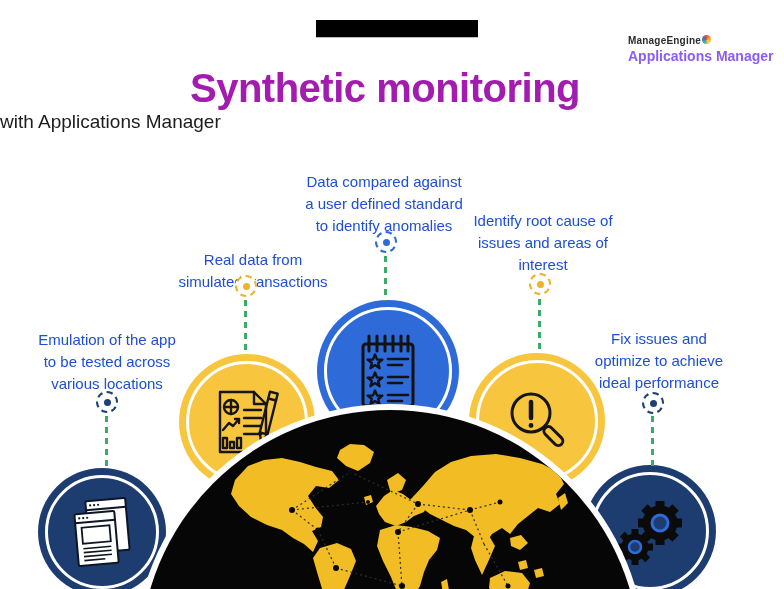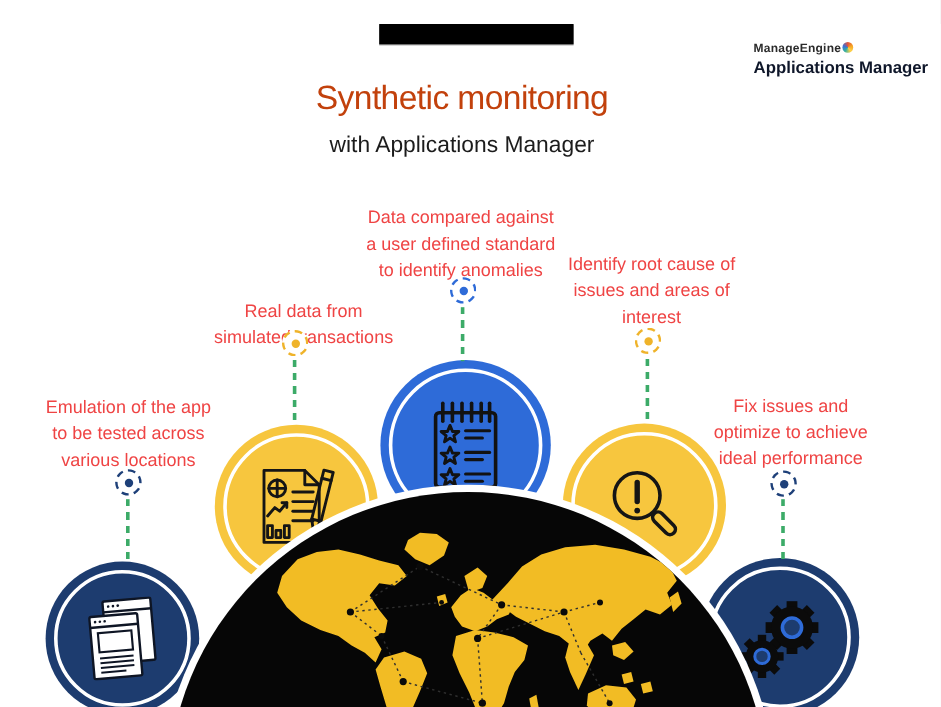--- a/index.html
+++ b/index.html
@@ -5,27 +5,27 @@
   html,body{margin:0;padding:0;background:#fff;}
   .canvas{position:relative;width:784px;height:589px;background:#ffffff;overflow:hidden;
           font-family:"Liberation Sans", sans-serif;margin-top:20px;}
 
   .top-bar{position:absolute;left:316px;top:0;width:162px;height:17px;background:#000;box-shadow:0 1px 0 #bbb;}
 
   .logo{position:absolute;left:628px;top:15px;line-height:1.15;}
   .logo-brand{font-size:10px;font-weight:700;color:#2b2b2b;letter-spacing:.2px;}
   .swirl{display:inline-block;width:9px;height:9px;border-radius:50%;margin-left:1px;vertical-align:top;
          background:conic-gradient(#e5533c,#f5a623,#ffd24a,#35b0a0,#3a6fd8,#e5533c);}
-  .logo-product{font-size:14px;font-weight:700;color:#0f172a;margin-top:1px;}
+  .logo-product{font-size:14px;font-weight:700;color:#8b5cf6;margin-top:1px;}
 
   .title{position:absolute;left:0;right:14px;top:46px;margin:0;text-align:center;
-         font-size:28px;font-weight:400;color:#c2410c;letter-spacing:-0.5px;}
-  .subtitle{position:absolute;left:0;right:14px;top:91px;text-align:center;font-size:19px;color:#1c1c1c;}
-
-  .step-label{position:absolute;text-align:center;font-size:15px;line-height:1.45;color:#ef4444;
+         font-size:40px;font-weight:700;color:#a21caf;letter-spacing:-0.5px;}
+  .subtitle{position:absolute;left:0;right:14px;top:91px;font-size:19px;color:#1c1c1c;}
+
+  .step-label{position:absolute;text-align:center;font-size:15px;line-height:1.45;color:#1d4ed8;
               white-space:pre-line;z-index:6;}
   #label-1{left:15px; top:309px;width:184px;}
   #label-2{left:161px;top:229px;width:184px;}
   #label-3{left:282px;top:151px;width:204px;}
   #label-4{left:451px;top:190px;width:184px;}
   #label-5{left:567px;top:308px;width:184px;}
 
   .marker{position:absolute;width:18px;height:18px;border-radius:50%;border:2px dashed;
           display:flex;align-items:center;justify-content:center;z-index:6;background:#fff;}
   .marker .dot{width:7px;height:7px;border-radius:50%;}

